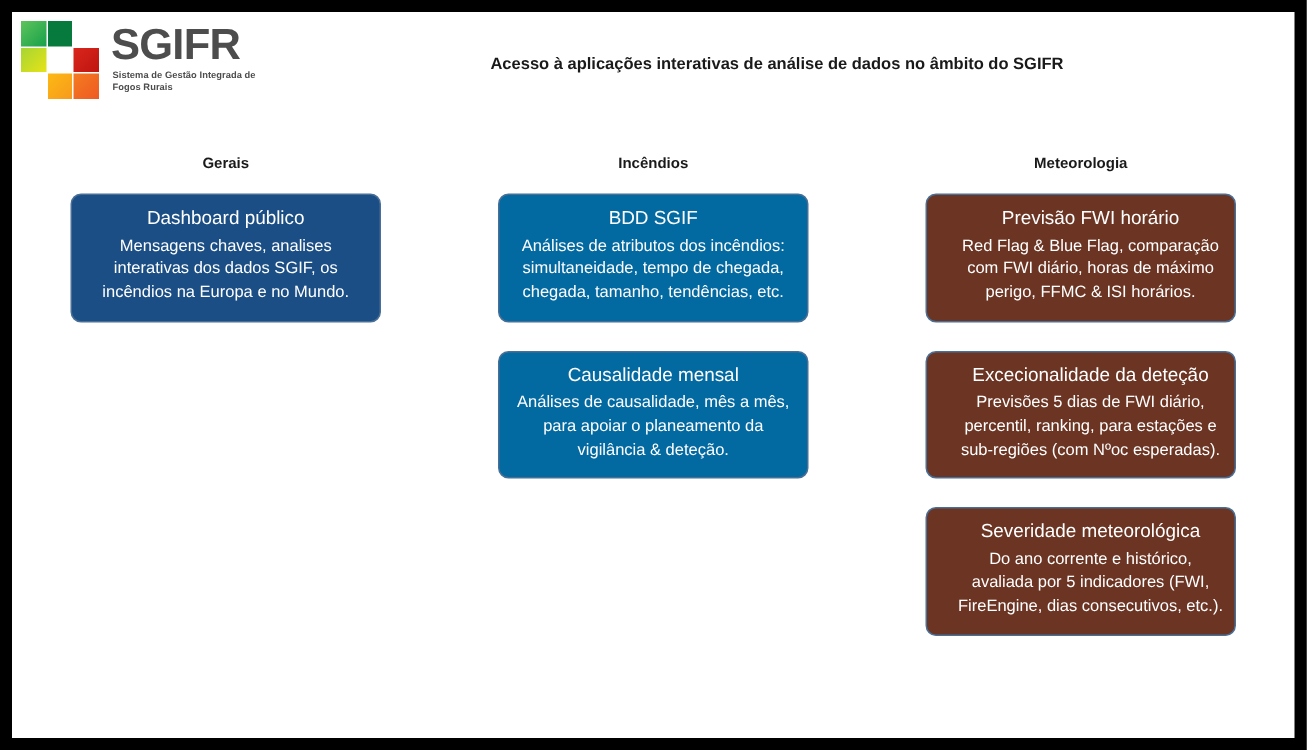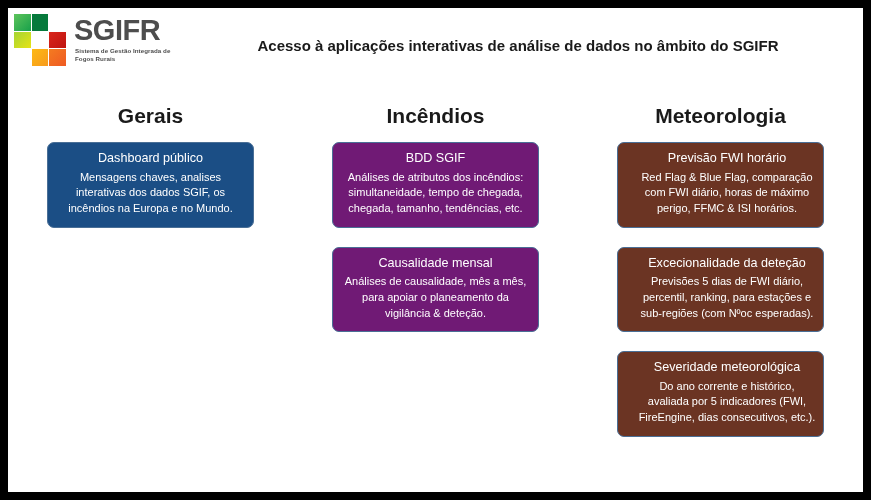--- a/index.html
+++ b/index.html
@@ -79,42 +79,42 @@
     color: #4d4d4d;
     line-height: 1.35;
     letter-spacing: 0.05px;
   }
   #slide-title {
     position: absolute;
     left: 180px;
     top: 29px;
     width: 660px;
     text-align: center;
-    font-size: 15px;
+    font-size: 11px;
     font-weight: bold;
     color: #1a1a1a;
   }
 
   
   #columns {
     position: absolute;
     left: 0;
     top: 96px;
     width: 855px;
     display: flex;
     justify-content: flex-start;
   }
   .column {
     width: 285px;
     display: flex;
     flex-direction: column;
     align-items: center;
   }
   .column-header {
-    font-size: 21px;
+    font-size: 10px;
     font-weight: bold;
     color: #1a1a1a;
     margin-bottom: 14px;
   }
   .card {
     width: 207px;
     border-radius: 7px;
     border: 1px solid #4a6f96;
     box-sizing: border-box;
     padding: 8px 7px 10px 7px;
@@ -126,21 +126,21 @@
     font-size: 12.6px;
     font-weight: normal;
     line-height: 1.25;
     margin-bottom: 3px;
   }
   .card-desc {
     font-size: 11px;
     line-height: 1.42;
   }
   .card.blue  { background: #1b4e85; }
-  .card.green { background: #701a75; }
+  .card.green { background: #0369a1; }
   .card.brown { background: #6b3423; padding-left: 20px; }
 </style>
 </head>
 <body>
 
 <div id="slide">
 
   <div id="header">
 
     <div id="logo-block">

